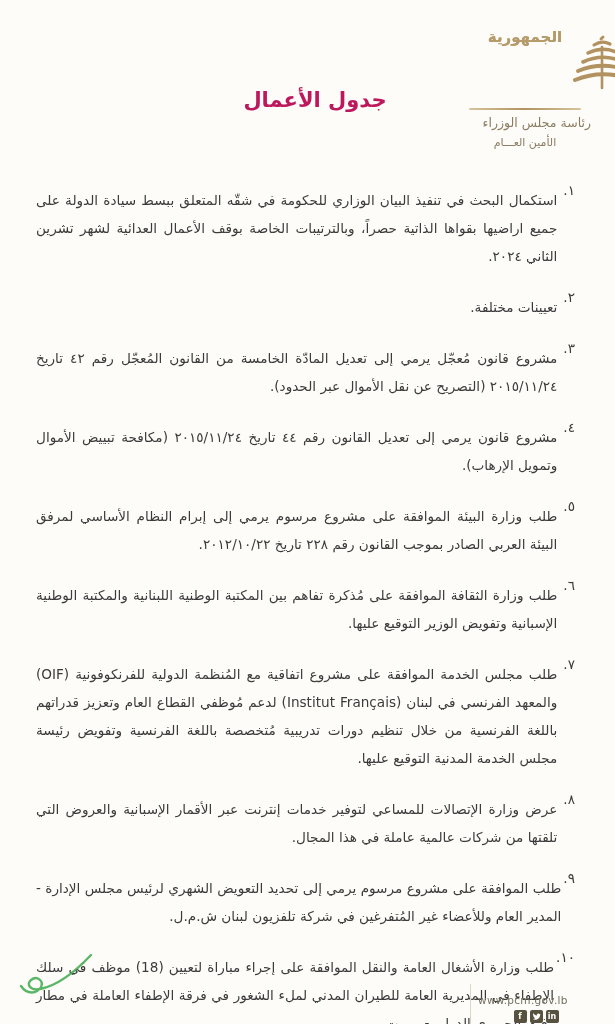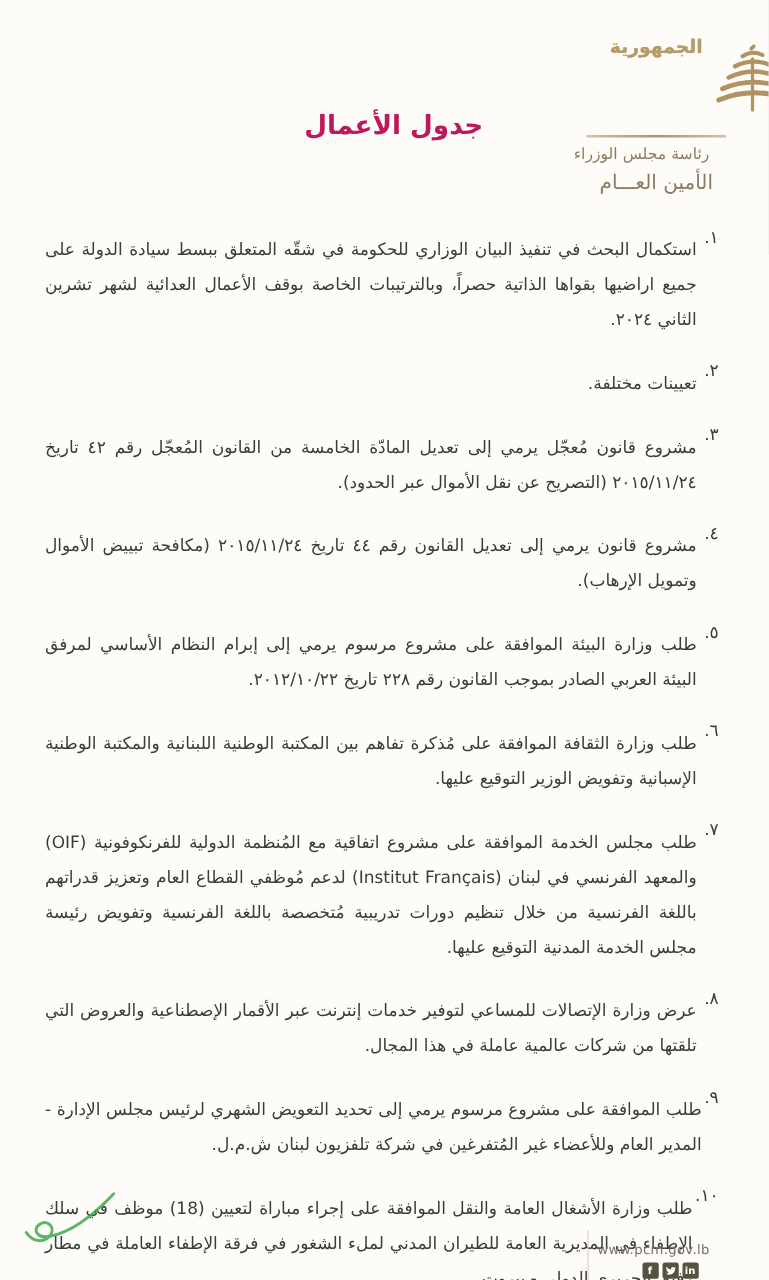--- a/index.html
+++ b/index.html
@@ -25,25 +25,25 @@
     text-shadow:0 0 .6px #b59a6a;
   }
   .cedar { position:absolute; top:32px; right:-16px; }
   .emblem-rule {
     position:absolute; top:108px; right:34px; width:112px; height:2px;
     background:linear-gradient(90deg,#d6c49c,#b1935f,#d6c49c);
     border-radius:2px;
   }
   .org-title {
     position:absolute; top:115px; right:24px; width:132px;
-    text-align:left; font-size:12.5px; color:#8b7c60; letter-spacing:.5px;
+    text-align:right; font-size:12.5px; color:#8b7c60; letter-spacing:.5px;
   }
   .dept-title {
     position:absolute; top:136px; right:24px; width:132px;
-    text-align:center; font-size:16px; color:#8b7c60; letter-spacing:1px;
+    text-align:center; font-size:11px; color:#8b7c60; letter-spacing:1px;
   }
 
   
   .page-title {
     position:absolute; top:88px; left:215px; width:200px;
     text-align:center;
     color:#be185d; font-weight:bold; font-size:21px;
   }
 
   
@@ -134,21 +134,21 @@
       <div class="item">
         <span class="num">٦.</span>
         <span class="text">طلب وزارة الثقافة الموافقة على مُذكرة تفاهم بين المكتبة الوطنية اللبنانية والمكتبة الوطنية الإسبانية وتفويض الوزير التوقيع عليها.</span>
       </div>
       <div class="item">
         <span class="num">٧.</span>
         <span class="text">طلب مجلس الخدمة الموافقة على مشروع اتفاقية مع المُنظمة الدولية للفرنكوفونية (OIF) والمعهد الفرنسي في لبنان (Institut Français) لدعم مُوظفي القطاع العام وتعزيز قدراتهم باللغة الفرنسية من خلال تنظيم دورات تدريبية مُتخصصة باللغة الفرنسية وتفويض رئيسة مجلس الخدمة المدنية التوقيع عليها.</span>
       </div>
       <div class="item">
         <span class="num">٨.</span>
-        <span class="text">عرض وزارة الإتصالات للمساعي لتوفير خدمات إنترنت عبر الأقمار الإصطناعية والعروض التي تلقتها من شركات عالمية عاملة في هذا المجال.</span>
+        <span class="text">عرض وزارة الإتصالات للمساعي لتوفير خدمات إنترنت عبر الأقمار الإسبانية والعروض التي تلقتها من شركات عالمية عاملة في هذا المجال.</span>
       </div>
       <div class="item">
         <span class="num">٩.</span>
         <span class="text">طلب الموافقة على مشروع مرسوم يرمي إلى تحديد التعويض الشهري لرئيس مجلس الإدارة - المدير العام وللأعضاء غير المُتفرغين في شركة تلفزيون لبنان ش.م.ل.</span>
       </div>
       <div class="item">
         <span class="num">١٠.</span>
         <span class="text">طلب وزارة الأشغال العامة والنقل الموافقة على إجراء مباراة لتعيين (18) موظف في سلك الإطفاء في المديرية العامة للطيران المدني لملء الشغور في فرقة الإطفاء العاملة في مطار رفيق الحريري الدولي - بيروت.</span>
       </div>
     </div>

